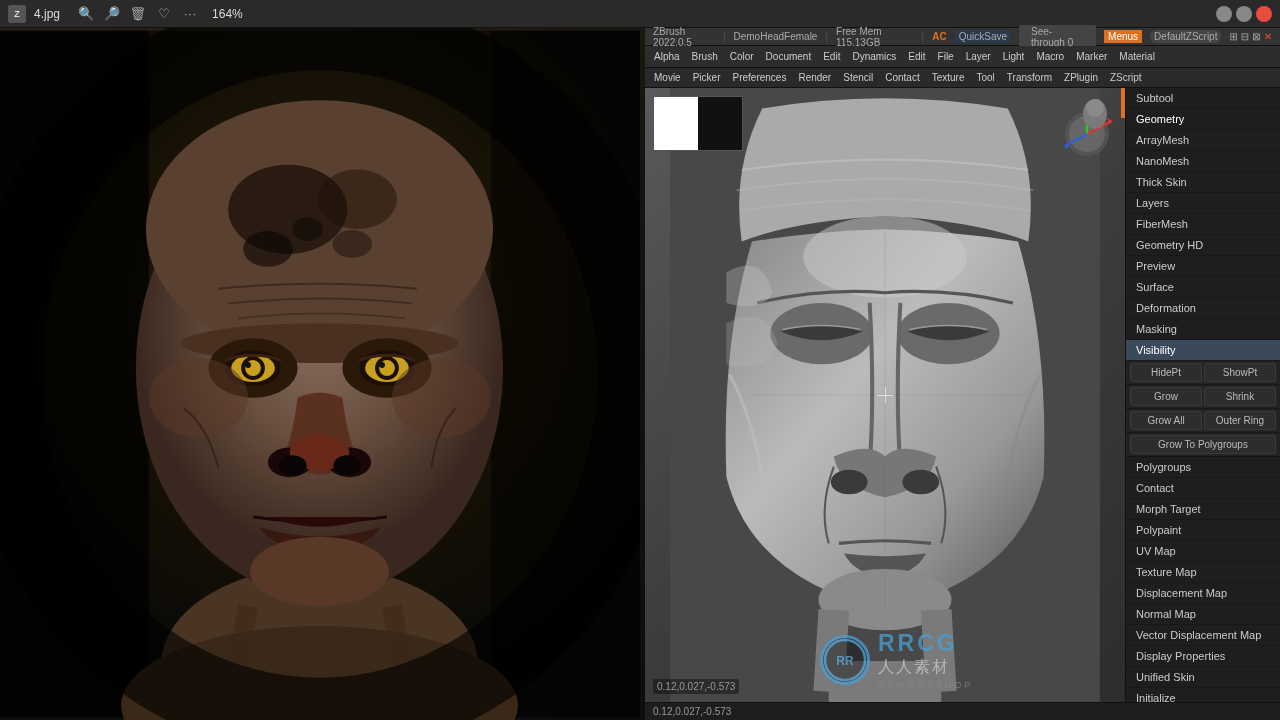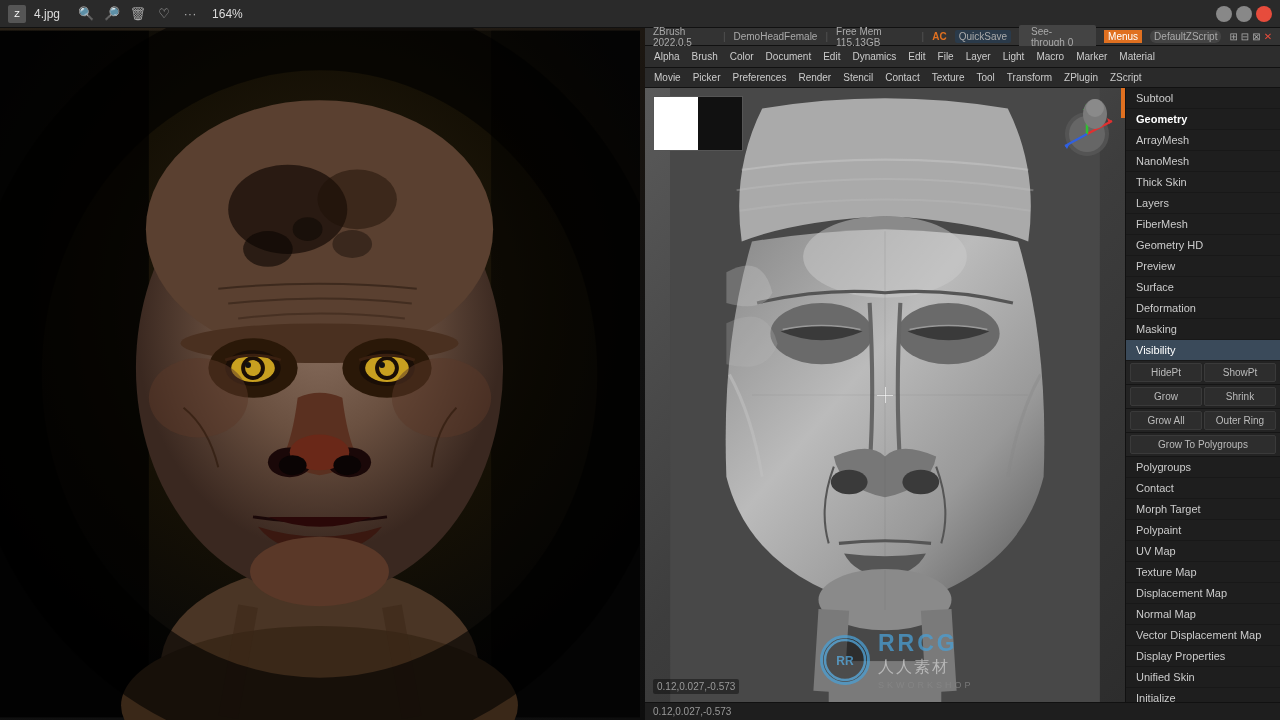--- a/index.html
+++ b/index.html
@@ -659,21 +659,21 @@
         <div class="vp-crosshair"></div>
 
         <div class="orange-bar"></div>
 
         <div class="vp-coords">0.12,0.027,-0.573</div>
       </div>
 
       <div id="dropdown-panel">
 
         <div class="dd-item">Subtool</div>
-        <div class="dd-item" style="color:#fff; font-weight:bold;">Geometry</div>
+        <div class="dd-item" style="color:#fff; font-weight:normal;">Geometry</div>
         <div class="dd-item">ArrayMesh</div>
         <div class="dd-item">NanoMesh</div>
         <div class="dd-item">Thick Skin</div>
         <div class="dd-item">Layers</div>
         <div class="dd-item">FiberMesh</div>
         <div class="dd-item">Geometry HD</div>
         <div class="dd-item">Preview</div>
         <div class="dd-item">Surface</div>
         <div class="dd-item">Deformation</div>
         <div class="dd-item">Masking</div>

